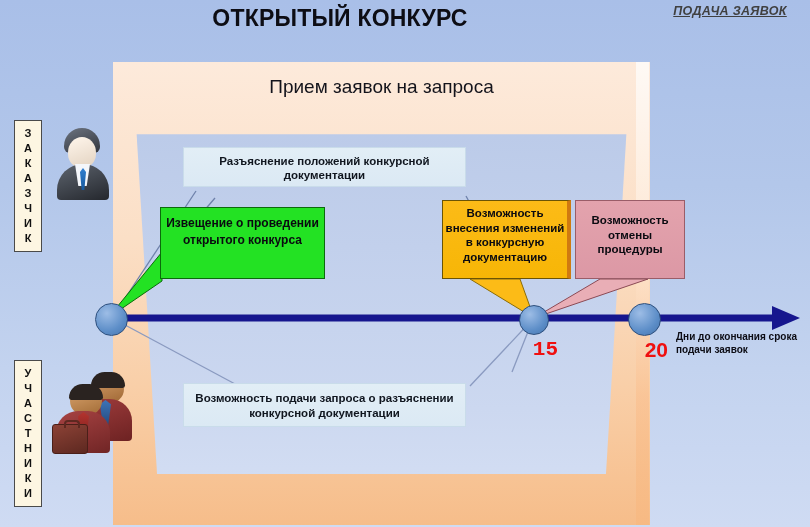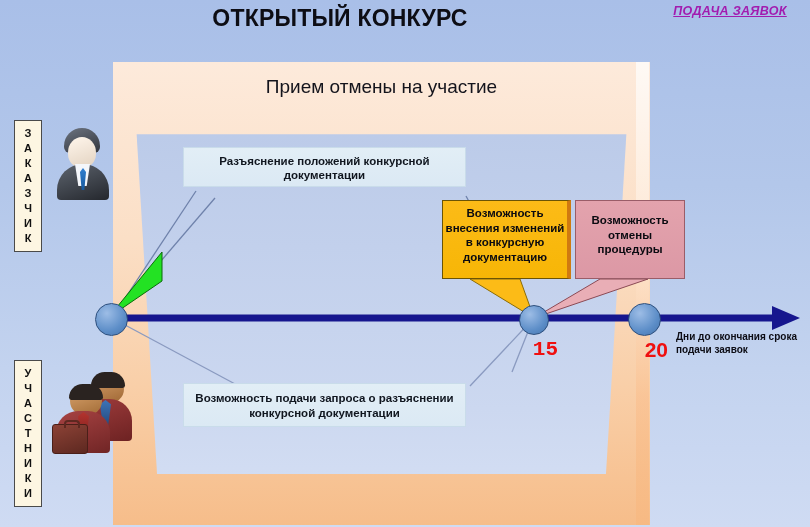--- a/index.html
+++ b/index.html
@@ -13,21 +13,21 @@
   .abs{position:absolute;}
 
   
   #title{
     left:0;top:5px;width:680px;text-align:center;
     font-size:23px;font-weight:bold;color:#0d0d14;
     letter-spacing:.2px;
   }
   #header-right{
     left:655px;top:4px;width:150px;text-align:center;
-    font-size:12.5px;font-weight:bold;font-style:italic;color:#a21caf;
+    font-size:12.5px;font-weight:bold;font-style:italic;color:#404040;
     text-decoration:underline;letter-spacing:.3px;
   }
 
   
   .vlabel{
     width:26px;background:#fdf6e2;border:1px solid #4a4a4a;
     font-size:11px;font-weight:bold;color:#111;
     text-align:center;line-height:15px;padding:5px 0;
     letter-spacing:0;
   }
@@ -150,21 +150,21 @@
 
 <div class="stage">
 
   <div class="abs" id="title">ОТКРЫТЫЙ КОНКУРС</div>
   <div class="abs" id="header-right">ПОДАЧА ЗАЯВОК</div>
 
   <div class="abs" id="panel-outer"></div>
   <div class="abs" id="panel-inner"></div>
   <div class="abs" id="band-20"></div>
 
-  <div class="abs" id="caption-top">Прием отмены на участие</div>
+  <div class="abs" id="caption-top">Прием заявок на запроса</div>
 
   <svg class="abs" id="lines" viewBox="0 0 810 527">
 
     <line x1="112" y1="318" x2="196" y2="191" stroke="#6f82ab" stroke-width="1.3"></line>
     <line x1="112" y1="318" x2="215" y2="198" stroke="#6f82ab" stroke-width="1.3"></line>
     <line x1="112" y1="318" x2="250" y2="392" stroke="#8a9ac0" stroke-width="1.3"></line>
 
     <line x1="533" y1="319" x2="500" y2="252" stroke="#6f82ab" stroke-width="1.3"></line>
     <line x1="533" y1="319" x2="466" y2="196" stroke="#6f82ab" stroke-width="1.3"></line>
     <line x1="533" y1="319" x2="470" y2="386" stroke="#8a9ac0" stroke-width="1.3"></line>
@@ -174,20 +174,21 @@
 
     <polygon points="470,279 520,279 534,318" fill="#fcbb17" stroke="#8a6c08" stroke-width="1"></polygon>
 
     <polygon points="600,279 648,279 534,318" fill="#e9aeb6" stroke="#8b4a55" stroke-width="1"></polygon>
 
     <line x1="110" y1="318" x2="780" y2="318" stroke="#16168e" stroke-width="7"></line>
     <polygon points="772,306 800,318 772,330" fill="#16168e"></polygon>
   </svg>
 
   <div class="abs box" id="box-clarify">Разъяснение положений конкурсной документации</div>
+  <div class="abs box" id="box-notice">Извещение о проведении открытого конкурса</div>
   <div class="abs box" id="box-changes">Возможность внесения изменений в конкурсную документацию</div>
   <div class="abs box" id="box-cancel">Возможность отмены процедуры</div>
   <div class="abs box" id="box-request">Возможность подачи запроса о разъяснении конкурсной документации</div>
 
   <div class="abs node" id="node-start"></div>
   <div class="abs node" id="node-15"></div>
   <div class="abs node" id="node-20"></div>
 
   <div class="abs" id="num-15">15</div>
   <div class="abs" id="num-20">20</div>

